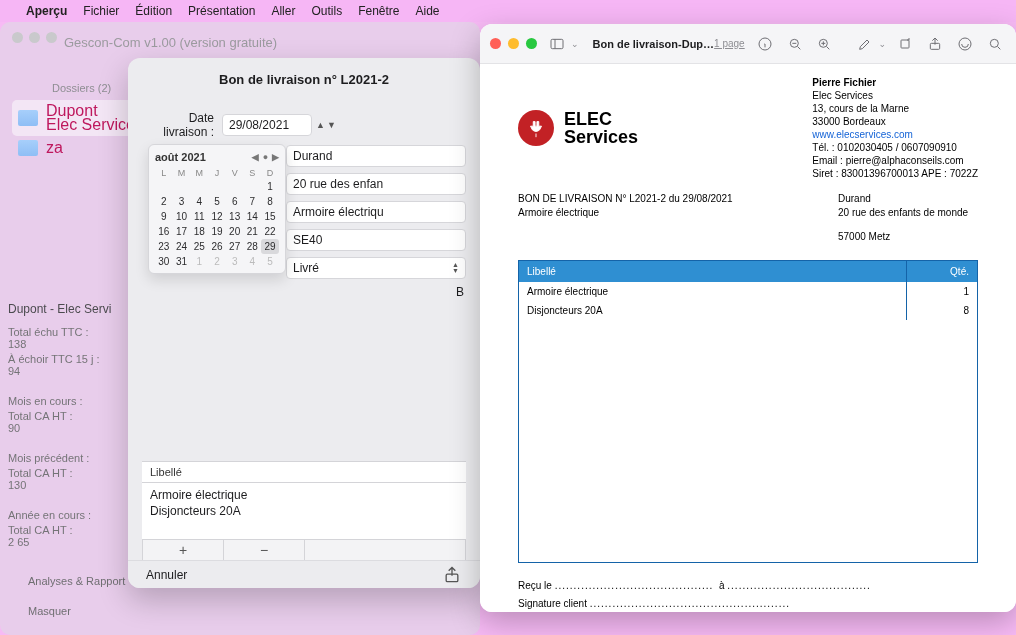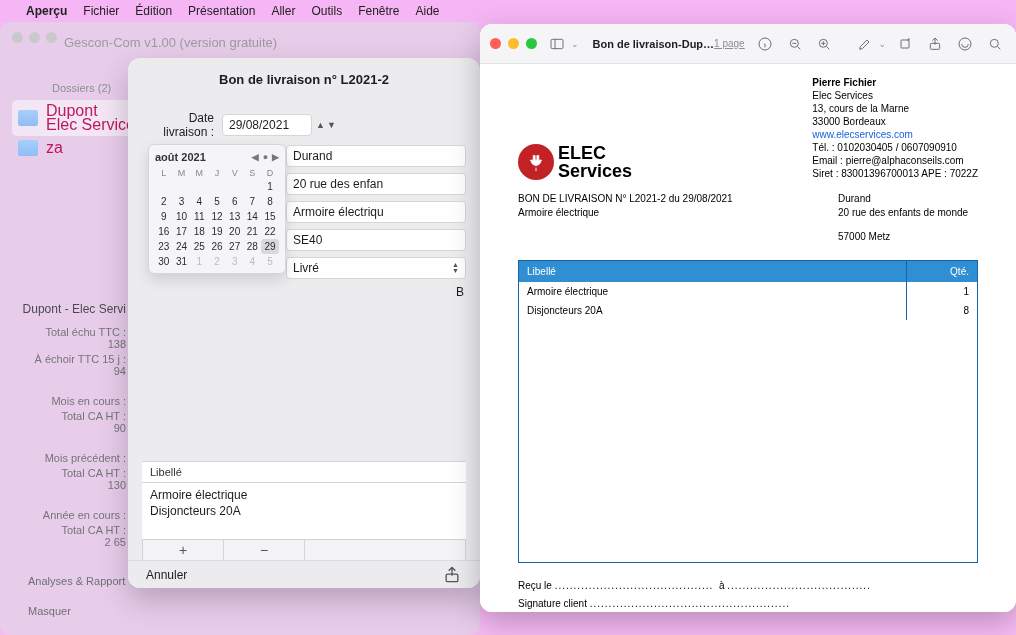--- a/index.html
+++ b/index.html
@@ -13,21 +13,21 @@
 
 .bgwin { position: absolute; left: 0; top: 22px; width: 480px; height: 613px; background: rgba(220,220,225,.55); border-radius: 10px; padding: 10px 12px; color: #7a7a7a; filter: blur(.3px); }
 .bgwin .dots { display: flex; gap: 6px; margin-bottom: 6px; }
 .bgwin .dots span { width: 11px; height: 11px; border-radius: 50%; background: #c9c9cc; }
 .bgwin .title { font-size: 13px; color: #9b9b9f; margin-left: 52px; position: relative; top:-14px; }
 .bgwin .dossiers { font-size: 11px; color: #8e8e93; margin: 18px 0 6px 40px; }
 .bgwin .folder { display:flex; align-items:center; gap:8px; padding:4px 6px; border-radius:5px; }
 .bgwin .folder.sel { background: rgba(255,255,255,.5); }
 .bgwin .folder .ficon { width:20px; height:16px; background: linear-gradient(#a7cffb,#8fbef5); border-radius:2px; }
 .bgwin .folder .ftxt { font-size: 16px; line-height: 14px; color:#be185d; }
-.bgwin .stats { position:absolute; left: 8px; top: 280px; font-size:11px; color:#747477;text-align:right; }
+.bgwin .stats { position:absolute; left: 8px; top: 280px; font-size:11px; color:#747477; }
 .bgwin .stats .heading { color:#4b4b4f; font-size:12px; margin-bottom:10px; }
 .bgwin .stats .row { display:flex; justify-content:space-between; width: 118px; margin:3px 0;flex-direction:column; }
 .bgwin .stats .group { margin-top: 18px; }
 .bgwin .bottom { position:absolute; left: 28px; bottom: 18px; font-size:11px; color:#6f6f72; }
 .bgwin .bottom div { margin-top: 18px; }
 
 
 .dialog { position:absolute; left:128px; top:58px; width:352px; height:530px; background:#ececef; border-radius:12px; box-shadow: 0 12px 30px rgba(0,0,0,.22); overflow:hidden; }
 .dialog h2 { font-size: 13px; font-weight:600; text-align:center; padding:14px 0 10px; color:#1d1d1f; }
 .dialog .body { padding: 8px 14px; font-size:12px; color:#1d1d1f; }
@@ -73,21 +73,21 @@
 .tcenter { flex:0 0 auto; display:flex; flex-direction:row; line-height:12px; margin-left:4px; min-width:118px; }
 .tcenter .t1 { font-size:11px; font-weight:600; color:#1d1d1f; }
 .tcenter .t2 { font-size:10px; color:#8e8e93;text-decoration:underline; }
 .tspacer { flex:1; }
 .tgroup { display:flex; gap:8px; }
 
 
 .page { flex:1; background:#fff; overflow:auto; }
 .doc { width:460px; margin:12px auto 16px; font-size:10px; color:#000; }
 .dochead { display:flex; justify-content:space-between; }
-.logo { display:flex; align-items:flex-end; gap:4px; }
+.logo { display:flex; align-items:center; gap:10px; }
 .logo .circle { width:36px; height:36px; border-radius:50%; background:#c22125; display:flex; align-items:center; justify-content:center; }
 .logo .circle svg { width:22px; height:22px; fill:#fff; }
 .logo .name { font-size:18px; font-weight:700; line-height:18px; color:#000; }
 .company { font-size:10px; line-height:13px; }
 .company .link { color:#1463d6; }
 .meta { margin-top:12px; display:flex; justify-content:space-between; font-size:10px; }
 .meta .left div, .meta .right div { line-height:14px; }
 .tablewrap { margin-top:16px; border:1px solid #1463a8; }
 .thead { display:flex; background:#2f8fd2; color:#fff; font-size:10px; }
 .thead .c1 { flex:1; padding:5px 8px; border-right:1px solid #1463a8; }

